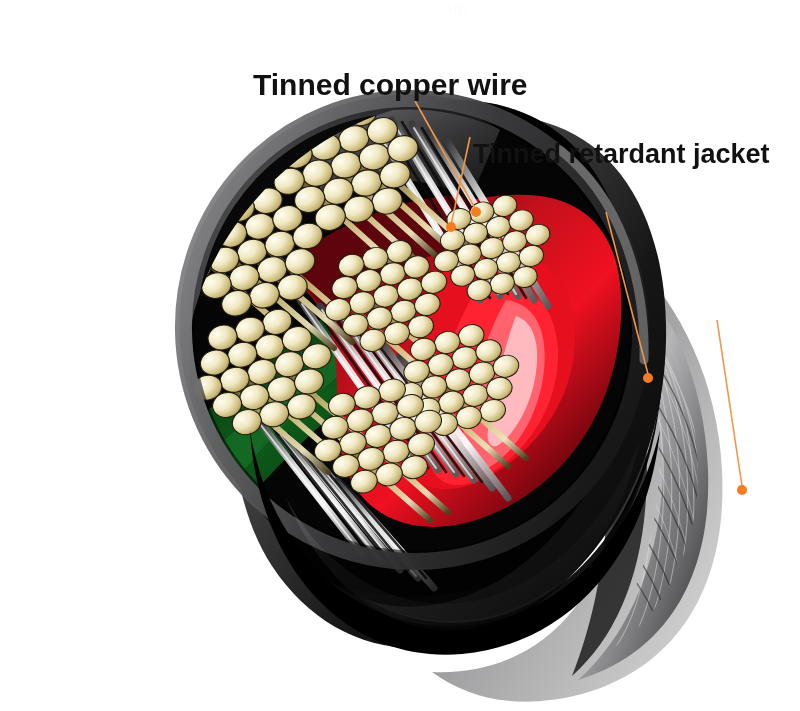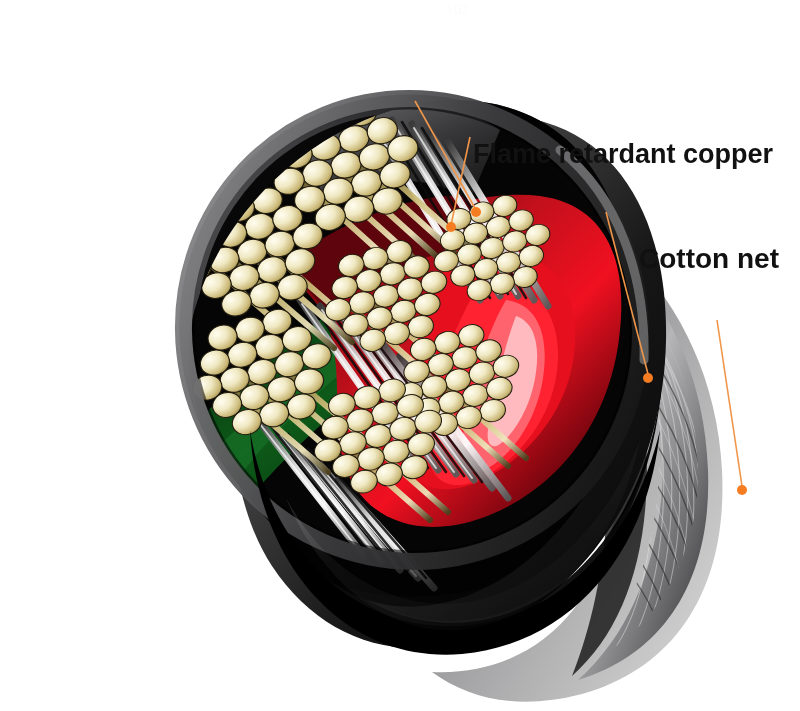--- a/index.html
+++ b/index.html
@@ -518,20 +518,20 @@
       </g>
       <g>
         <line x1="717" y1="320" x2="742" y2="486" stroke="#f0964a" stroke-width="1.6"></line>
         <circle cx="742" cy="490" r="5" fill="#f57c20"></circle>
       </g>
     </g>
   </svg>
 
   <div id="watermark">HD</div>
 
-
-  <div class="label" id="label-jacket">Flame retardant copper</div>
+  <div class="label" id="label-tinned">Tinned copper wire</div>
+
+  <div class="label" id="label-jacket">Tinned retardant jacket</div>
 
   <div class="label" id="label-cotton">
-    <span class="l1">Cotton net</span>
   </div>
 
 </div>
 
 </body></html>

